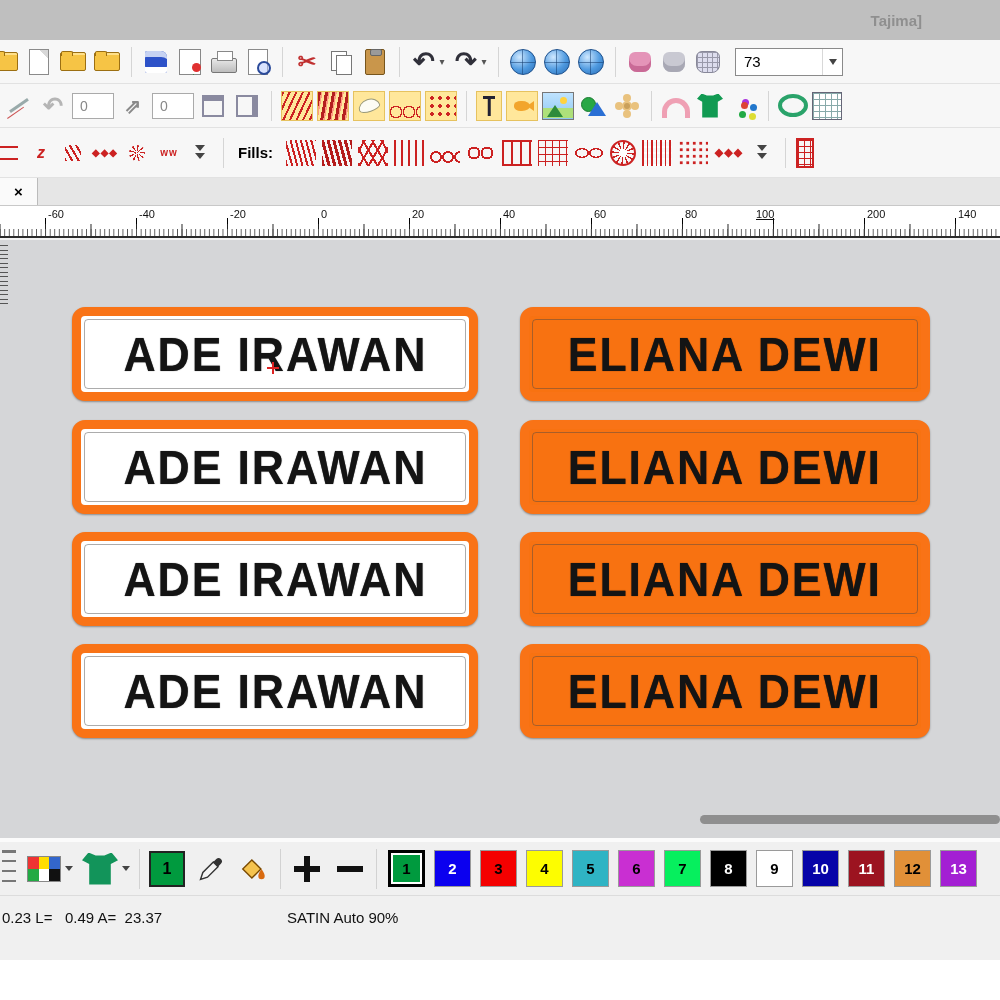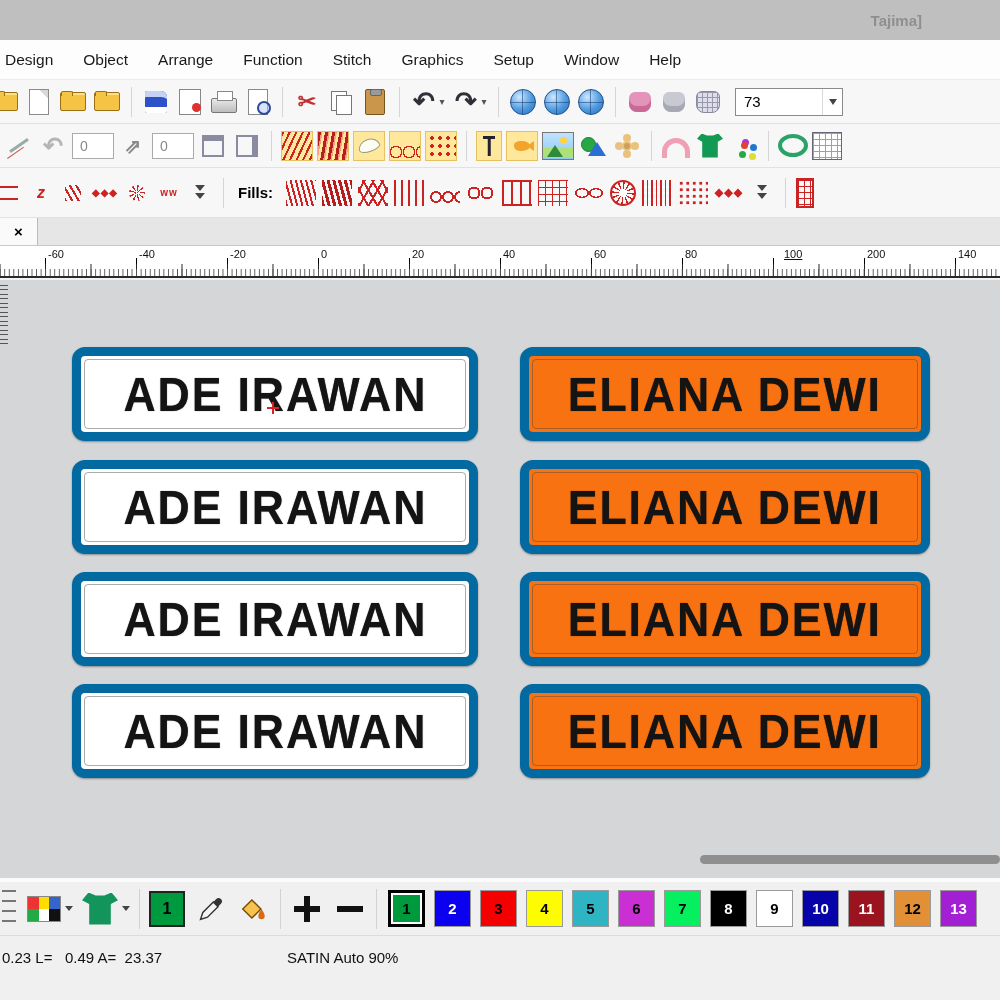--- a/index.html
+++ b/index.html
@@ -165,21 +165,21 @@
       linear-gradient(90deg,#000 0 1.5px,transparent 1.5px);
     background-size:4.55px 7px,45.5px 12px,91px 18px;
     background-repeat:repeat-x;
     background-position:318px 100%,318px 100%,318px 100%; }
   .rlabel { position:absolute; top:2px; font-size:11px; color:#111; }
 
   
   .canvas { position:relative; height:600px; background:#d5d6d8; overflow:hidden; border-top:2px solid #f2f2f2; flex:none; }
   .vruler { position:absolute; left:0; top:5px; width:8px; height:62px;
     background:repeating-linear-gradient(180deg,#555 0 1px,transparent 1px 4.5px); }
-  .patch { position:absolute; height:94px; border:9px solid #0369a1; border-radius:13px;
+  .patch { position:absolute; height:94px; border:9px solid #f97316; border-radius:13px;
     display:flex; align-items:center; justify-content:center;
     box-shadow:0 1px 2px rgba(0,0,0,.35); }
   .patch::before { content:""; position:absolute; inset:3px; border:1.5px solid rgba(70,70,70,.45); border-radius:4px; pointer-events:none; }
   .patch-text { font-weight:bold; font-size:48px; letter-spacing:2px; color:#141414; white-space:nowrap;
     transform:scaleX(0.93); text-shadow:0 0 1px rgba(0,0,0,.7); }
   .sel-cross { position:absolute; left:48%; top:60%; width:12px; height:12px; }
   .sel-cross::before { content:""; position:absolute; left:0; top:5px; width:12px; height:2px; background:#d22; box-shadow:9px 5px 0 -4px #d22; }
   .sel-cross::after { content:""; position:absolute; left:5px; top:0; width:2px; height:12px; background:#d22; }
   .hthumb { position:absolute; bottom:14px; right:0; width:300px; height:9px; border-radius:4.5px; background:#8f8f8f; }
 
@@ -213,31 +213,20 @@
 </style>
 </head>
 <body>
 
 <div class="app">
 
   <div class="titlebar">
     <span>Tajima]</span>
   </div>
 
-  <div class="menubar" id="menubar">
-      <div class="menu-item">Design</div>
-      <div class="menu-item">Object</div>
-      <div class="menu-item">Arrange</div>
-      <div class="menu-item">Function</div>
-      <div class="menu-item">Stitch</div>
-      <div class="menu-item">Graphics</div>
-      <div class="menu-item">Setup</div>
-      <div class="menu-item">Window</div>
-      <div class="menu-item">Help</div>
-    </div>
 
   <div class="tb tb1">
     <div id="tb1-icons" style="display:flex;align-items:center;gap:4px;">
         <div class="icon i-folder cutl"></div>
         <div class="icon i-doc"></div>
         <div class="icon i-folder"></div>
         <div class="icon i-folder"></div>
         <div class="divider"></div>
         <div class="icon i-floppy"></div>
         <div class="icon i-flower"></div>
@@ -336,21 +325,21 @@
 
   <div class="ruler" id="ruler">
       <span class="rlabel" style="left: 48px;">-60</span>
       <span class="rlabel" style="left: 139px;">-40</span>
       <span class="rlabel" style="left: 230px;">-20</span>
       <span class="rlabel" style="left: 321px;">0</span>
       <span class="rlabel" style="left: 412px;">20</span>
       <span class="rlabel" style="left: 503px;">40</span>
       <span class="rlabel" style="left: 594px;">60</span>
       <span class="rlabel" style="left: 685px;">80</span>
-      <span class="rlabel" style="left: 784px; text-decoration: underline;">100</span>
+      <span class="rlabel" style="left: 756px; text-decoration: underline;">100</span>
       <span class="rlabel" style="left: 867px;">200</span>
       <span class="rlabel" style="left: 958px;">140</span>
     </div>
 
   <div class="canvas" id="canvas">
     <div class="vruler"></div>
     <div class="hthumb"></div>
   <div class="patch" style="left: 72px; top: 67px; width: 406px; background: rgb(255, 255, 255);">
         <span class="patch-text">ADE IRAWAN</span>
         <span class="sel-cross"></span>

